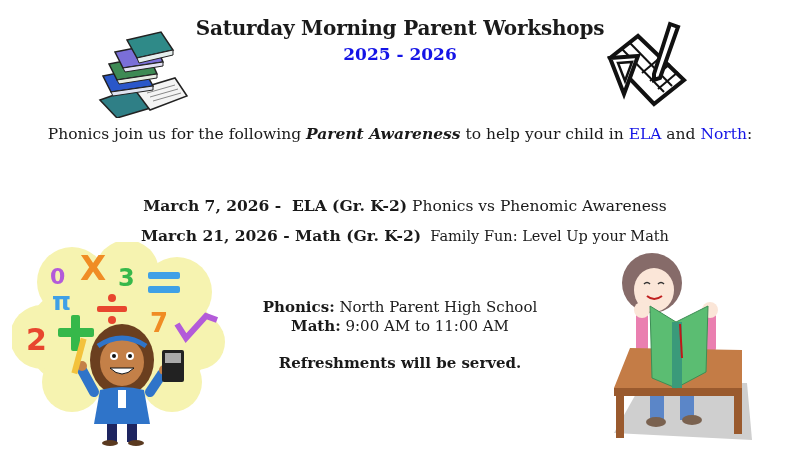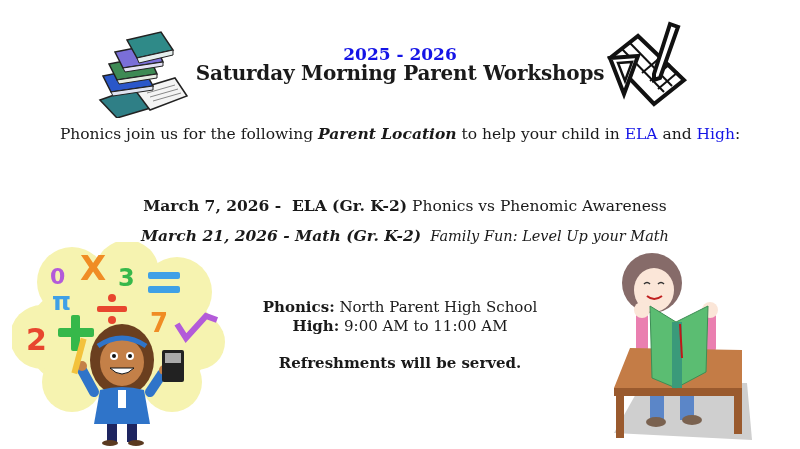--- a/index.html
+++ b/index.html
@@ -1,26 +1,26 @@
 <!DOCTYPE html>
 <html><head>
 <meta charset="utf-8">
 <style>
   html, body { margin:0; padding:0; background:#ffffff; }
   body { width:800px; height:449px; position:relative; overflow:hidden;
          font-family:"DejaVu Serif","Liberation Serif",serif; color:#1a1a1a; }
   .abs { position:absolute; }
   .center { position:absolute; left:0; width:800px; text-align:center; white-space:nowrap; }
-  .title { top:16px; font-size:20px; font-weight:bold; letter-spacing:-0.2px;margin-top:45px; }
+  .title { top:16px; font-size:20px; font-weight:bold; letter-spacing:-0.2px; }
   .years { top:44px; font-size:17px; font-weight:bold; }
   .blue { color:#1414e6; }
   .intro { top:124px; font-size:15.5px; }
   .intro em { font-weight:bold; font-style:italic; }
   .ev1 { top:178px; font-size:15.5px; }
-  .ev2 { top:208px; font-size:15.5px;font-style:italic; }
+  .ev2 { top:208px; font-size:15.5px; }
   .b { font-weight:bold; }
   .info { top:298px; font-size:15px; line-height:19px; }
   .refresh { top:354px; font-size:15px; font-weight:bold; }
 </style>
 </head>
 <body>
 
 <div class="center title">Saturday Morning Parent Workshops</div>
 <div class="center years blue">2025 - 2026</div>
 
@@ -57,33 +57,33 @@
     </g>
 
     <polygon points="8,40 36,38 22,76" fill="#fff" stroke="#111" stroke-width="4"></polygon>
     <polygon points="16,45 30,44 23,63" fill="#fff" stroke="#111" stroke-width="2.5"></polygon>
 
     <polygon points="68,6 76,9 58,60 52,62 52,56" fill="#fff" stroke="#111" stroke-width="4"></polygon>
   </svg>
 </div>
 
 <div class="center intro">
-  <span>Phonics join us for the following </span><em>Parent Location</em><span> to help your child in </span><span class="blue">ELA</span><span> and </span><span class="blue">High</span><span>:</span>
+  <span>Phonics join us for the following </span><em>Parent Awareness</em><span> to help your child in </span><span class="blue">ELA</span><span> and </span><span class="blue">North</span><span>:</span>
 </div>
 
 <div class="center ev1" style="white-space:pre;">
   <span class="b">March 7, 2026 -  ELA (Gr. K-2)</span><span> Phonics vs Phenomic Awareness</span>
 </div>
 <div class="center ev2" style="white-space:pre;">
   <span class="b">March 21, 2026 - Math (Gr. K-2)</span><span style="font-size:14.5px;">  Family Fun: Level Up your Math</span>
 </div>
 
 <div class="center info">
   <div><span class="b">Phonics:</span><span> North Parent High School</span></div>
-  <div><span class="b">High:</span><span> 9:00 AM to 11:00 AM</span></div>
+  <div><span class="b">Math:</span><span> 9:00 AM to 11:00 AM</span></div>
 </div>
 <div class="center refresh">Refreshments will be served.</div>
 
 <div class="abs" style="left:12px;top:242px;width:215px;height:205px;">
   <svg width="215" height="205" viewBox="0 0 215 205">
 
     <g fill="#f6f3b0">
       <ellipse cx="108" cy="95" rx="95" ry="62"></ellipse>
       <circle cx="60" cy="40" r="35"></circle>
       <circle cx="115" cy="30" r="32"></circle>

